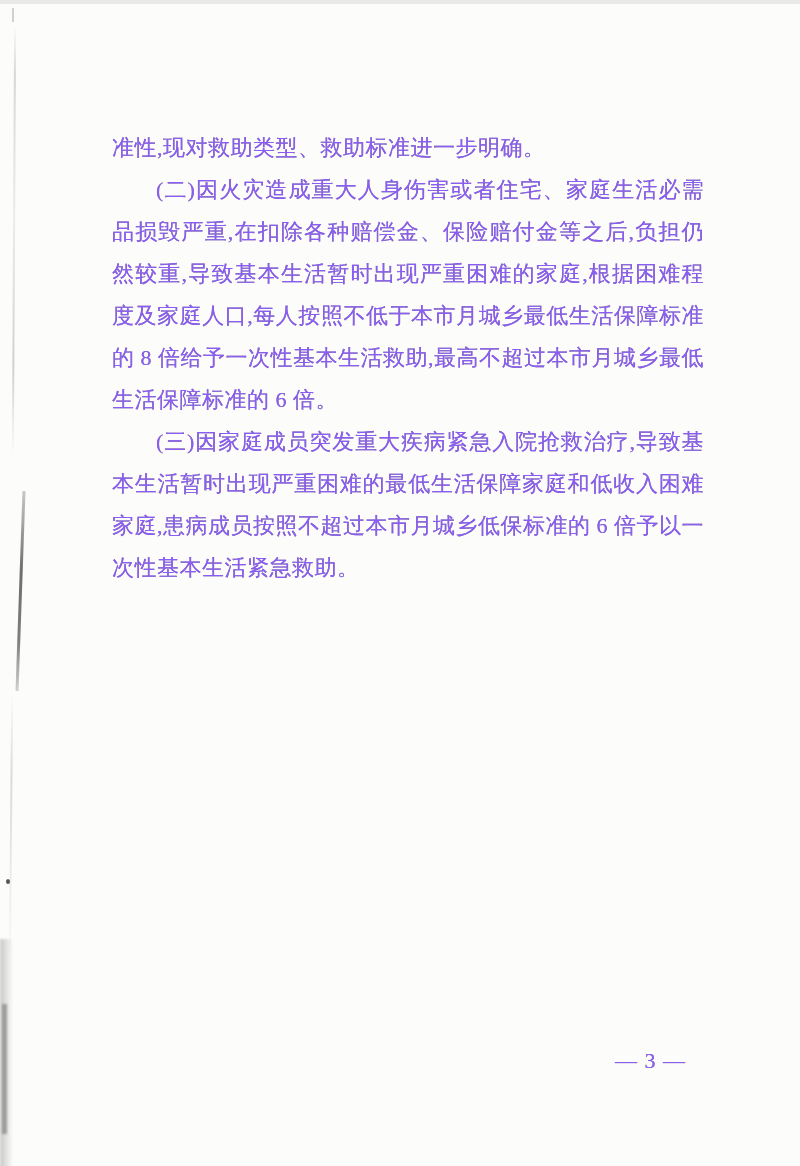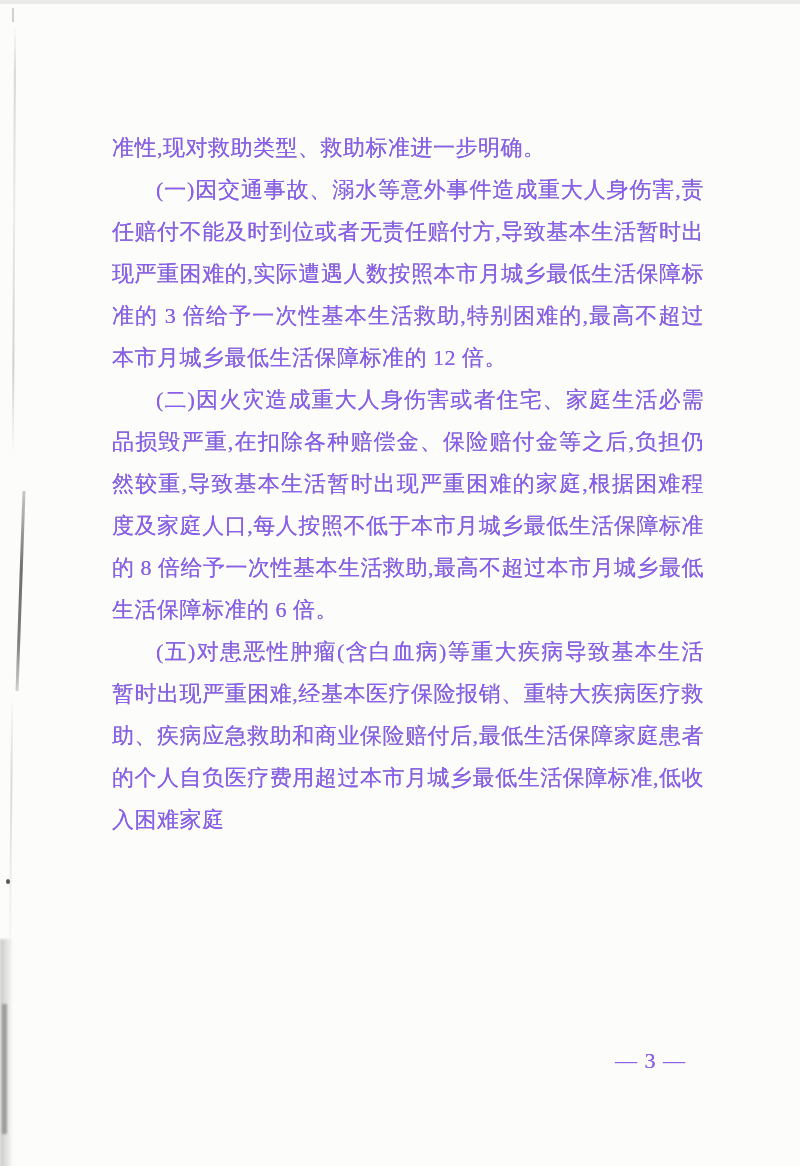--- a/index.html
+++ b/index.html
@@ -108,24 +108,23 @@
   <div class="artifact scratch-mid"></div>
   <div class="artifact scratch-lower"></div>
   <div class="artifact ink-dot"></div>
   <div class="artifact bottom-smudge"></div>
   <div class="artifact bottom-smudge-core"></div>
 
   <div class="content">
 
       <p class="para no-indent">准性,现对救助类型、救助标准进一步明确。</p>
 
-      <p class="para">(一)因交通事故、溺水等意外事件造成重大人身伤害,责任赔付不能及时到位或者无责任赔付方,导致基本生活暂时出现严重困难的,实际遭遇人数按照本市月城乡最低生活保障标准的 3 倍给予一次性基本生活救助,特别困难的,最高不超过本市月城乡最低生活保障标准的 12 倍。</p>
 
       <p class="para">(二)因火灾造成重大人身伤害或者住宅、家庭生活必需品损毁严重,在扣除各种赔偿金、保险赔付金等之后,负担仍然较重,导致基本生活暂时出现严重困难的家庭,根据困难程度及家庭人口,每人按照不低于本市月城乡最低生活保障标准的 8 倍给予一次性基本生活救助,最高不超过本市月城乡最低生活保障标准的 6 倍。</p>
 
+      <p class="para">(三)因家庭成员突发重大疾病紧急入院抢救治疗,导致基本生活暂时出现严重困难的最低生活保障家庭和低收入困难家庭,患病成员按照不超过本市月城乡低保标准的 6 倍予以一次性基本生活紧急救助。</p>
 
 
-      <p class="para">(五)对患恶性肿瘤(含白血病)等重大疾病导致基本生活暂时出现严重困难,经基本医疗保险报销、重特大疾病医疗救助、疾病应急救助和商业保险赔付后,最低生活保障家庭患者的个人自负医疗费用超过本市月城乡最低生活保障标准,低收入困难家庭</p>
     </div>
 
   <div class="page-number">— 3 —</div>
 
 </div>
 
 </body></html>

